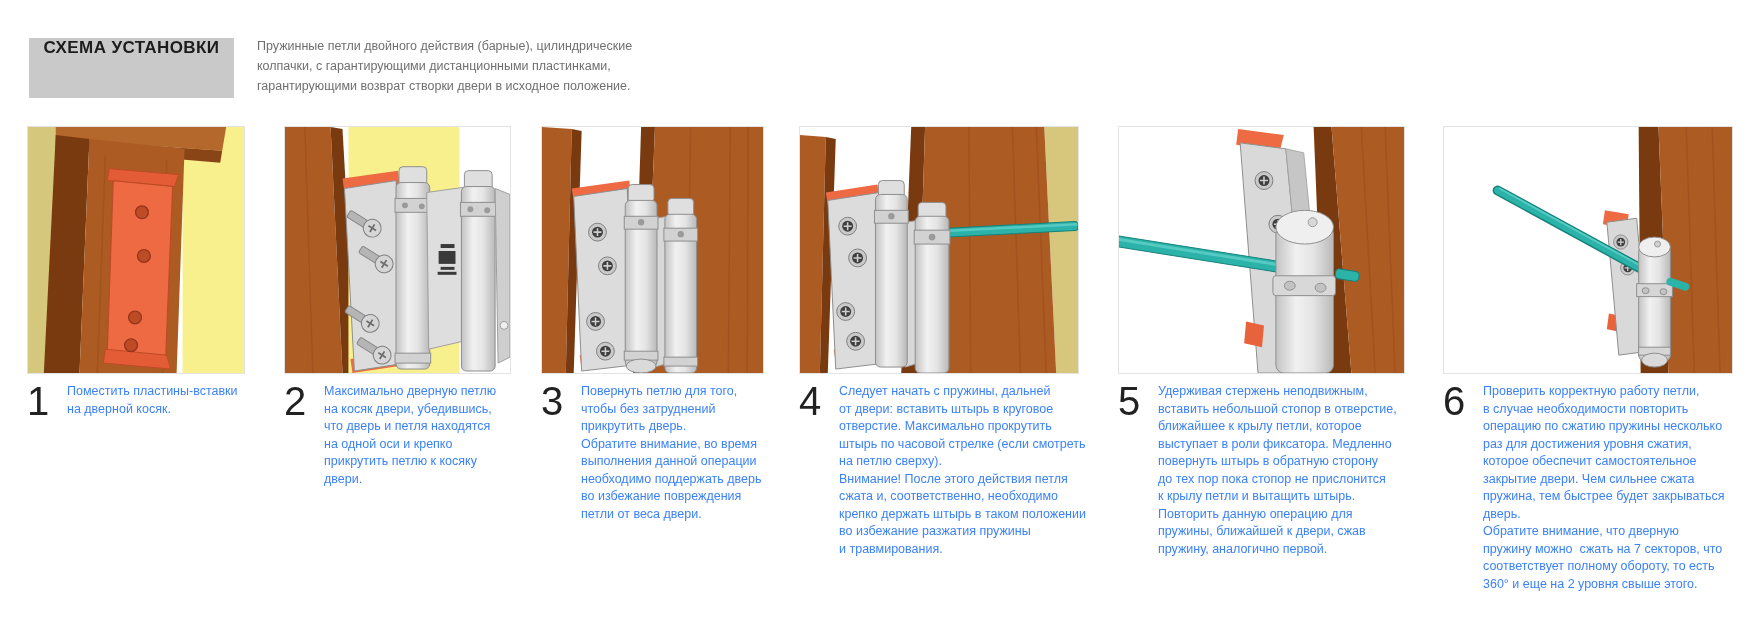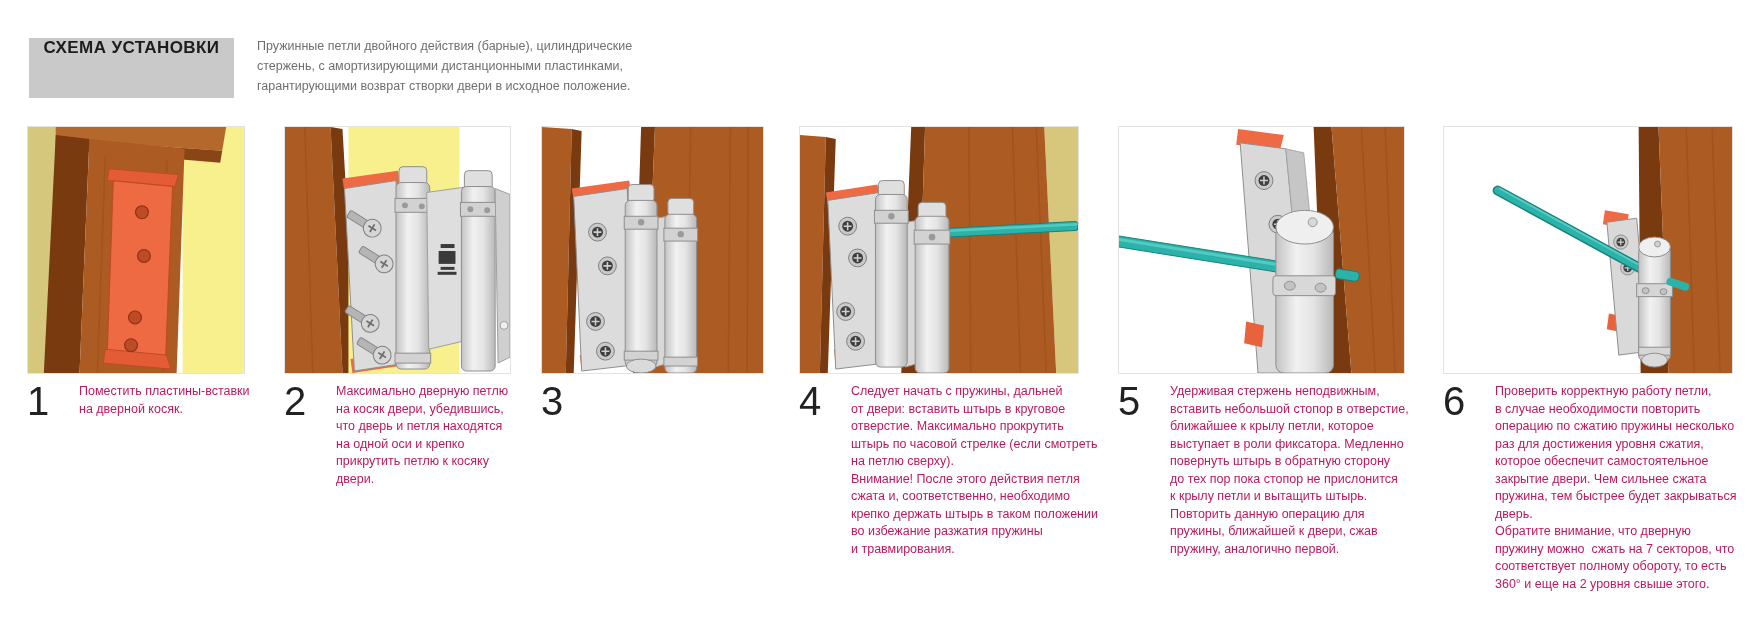--- a/index.html
+++ b/index.html
@@ -11,21 +11,21 @@
   .description{position:absolute;left:257px;top:36px;font-size:12.5px;line-height:20px;
         color:#6f6f6f;white-space:pre;}
   .step-col{position:absolute;top:126px;}
   .col-1{left:27px;width:218px}.col-2{left:284px;width:227px}.col-3{left:541px;width:223px}
   .col-4{left:799px;width:280px}.col-5{left:1118px;width:287px}.col-6{left:1443px;width:290px}
   .panel{height:248px;background:#fff;border:1px solid #e3e3e3;box-sizing:border-box;}
   .panel svg{display:block;width:100%;height:100%;}
   .cap-row{position:relative;margin-top:9px;min-height:60px;}
   .step-number{position:absolute;left:0;top:-4px;font-size:40px;font-weight:400;color:#222;
         line-height:44px;}
-  .caption{margin-left:52px;font-size:12.5px;line-height:17.5px;color:#be185d;white-space:pre;}
+  .caption{margin-left:40px;font-size:12.5px;line-height:17.5px;color:#3b82f6;white-space:pre;}
 </style>
 </head>
 <body>
 
 <div class="page">
 
   <svg width="0" height="0" style="position:absolute" aria-hidden="true">
     <defs>
       <linearGradient id="cylGrad" x1="0" y1="0" x2="1" y2="0">
         <stop offset="0" stop-color="#C3C3C3"></stop>
@@ -43,21 +43,21 @@
         <circle r="9" fill="#D6D6D6" stroke="#7F7F7F" stroke-width="1"></circle>
         <path d="M-4.5,0H4.5 M0,-4.5V4.5" stroke="#6E6E6E" stroke-width="1.8"></path>
       </g>
     </defs>
   </svg>
 
   <div class="title-box">
     <span class="title">СХЕМА УСТАНОВКИ</span>
   </div>
   <div class="description">Пружинные петли двойного действия (барные), цилиндрические
-стержень, с амортизирующими дистанционными пластинками,
+колпачки, с гарантирующими дистанционными пластинками,
 гарантирующими возврат створки двери в исходное положение.</div>
 
   <div class="step-col col-1">
     <div class="panel">
       <svg viewBox="0 0 218 248" preserveAspectRatio="none">
         <rect width="218" height="248" fill="#fff"></rect>
         <rect x="0" y="0" width="36" height="248" fill="#D5C77B"></rect>
         <rect x="156" y="0" width="62" height="248" fill="#F8F08C"></rect>
         <polygon points="28,0 200,0 196,24 28,12" fill="#B4682C"></polygon>
         <polygon points="28,12 196,24 194,36 28,22" fill="#8A4517"></polygon>
@@ -153,20 +153,28 @@
         <ellipse cx="100" cy="241" rx="15" ry="7" fill="#DADADA" stroke="#8E8E8E"></ellipse>
         <rect x="127" y="72" width="26" height="18" rx="4" fill="#DFDFDF" stroke="#8E8E8E"></rect>
         <rect x="124" y="88" width="32" height="160" rx="5" fill="url(#cylGrad)" stroke="#8E8E8E"></rect>
         <rect x="123" y="102" width="34" height="13" fill="#D2D2D2" stroke="#8E8E8E"></rect>
         <circle cx="140" cy="108" r="3.2" fill="#9A9A9A"></circle>
         <rect x="123" y="232" width="34" height="9" fill="#D2D2D2" stroke="#8E8E8E"></rect>
       </svg>
     </div>
     <div class="cap-row">
       <span class="step-number">3</span>
+      <div class="caption">Повернуть петлю для того,
+чтобы без затруднений
+прикрутить дверь.
+Обратите внимание, во время
+выполнения данной операции
+необходимо поддержать дверь
+во избежание повреждения
+петли от веса двери.</div>
     </div>
   </div>
 
   <div class="step-col col-4">
     <div class="panel">
       <svg viewBox="0 0 280 248" preserveAspectRatio="none">
         <rect width="280" height="248" fill="#fff"></rect>
         <polygon points="246,0 280,0 280,248 258,248" fill="#D6C77C"></polygon>
         <polygon points="112,0 126,0 118,248 102,248" fill="#7A3A10"></polygon>
         <polygon points="126,0 246,0 258,248 118,248" fill="#AC5B22"></polygon>

